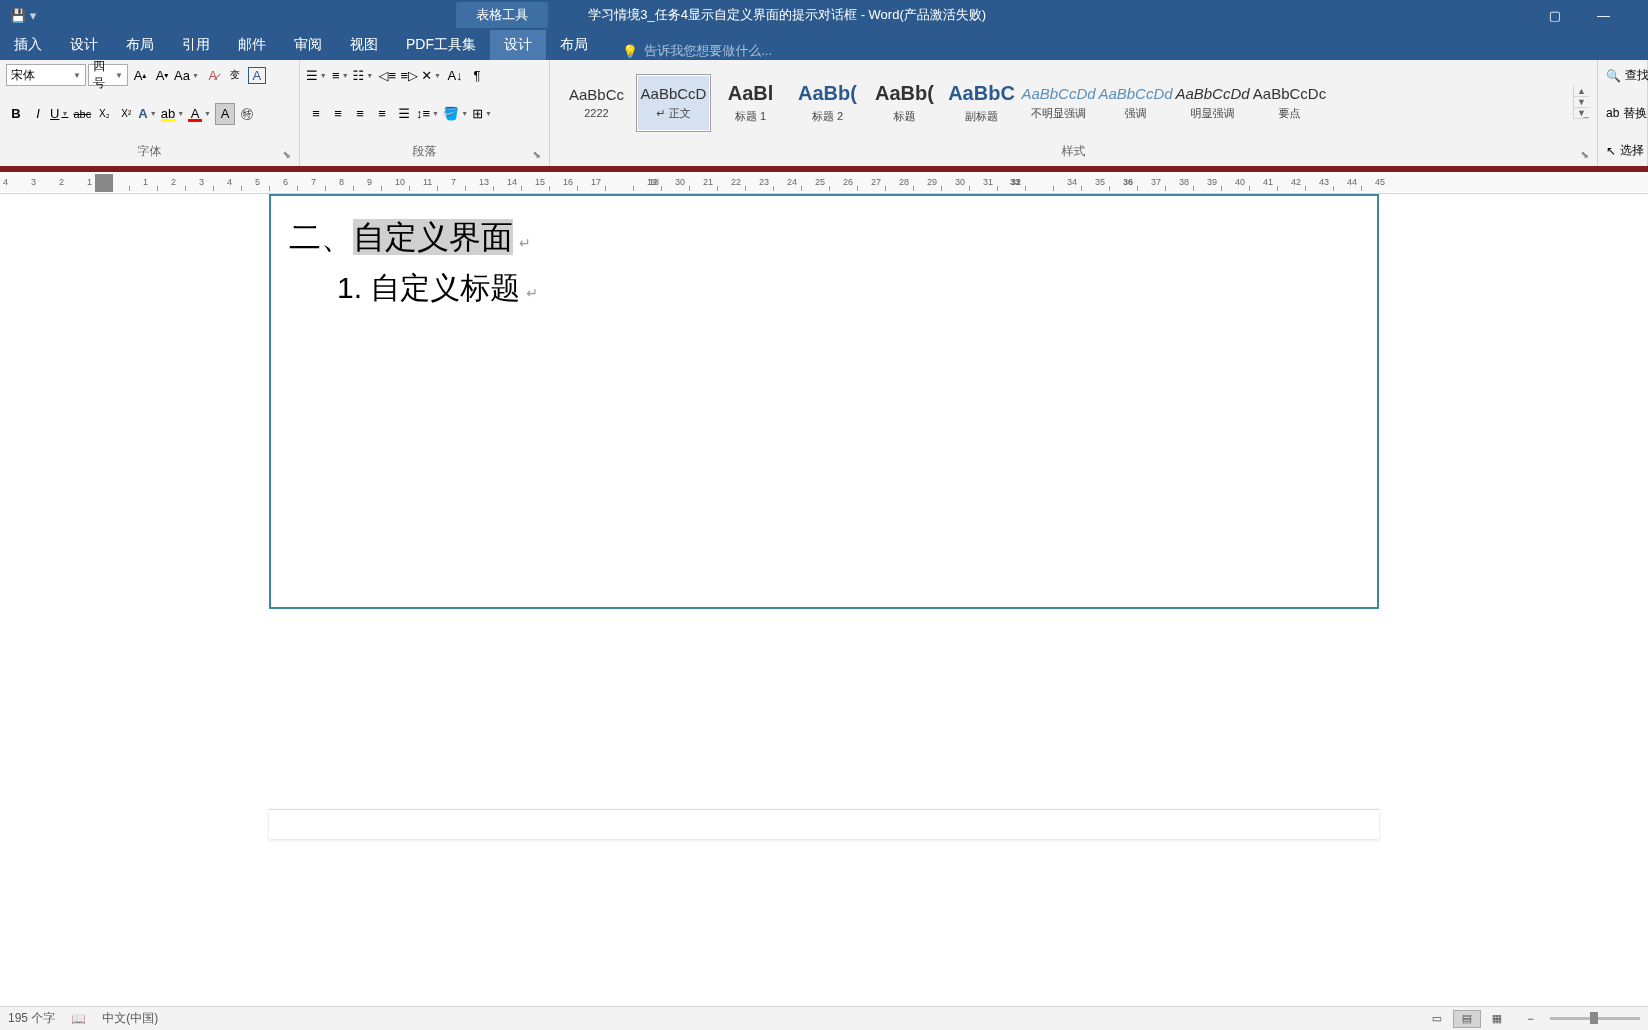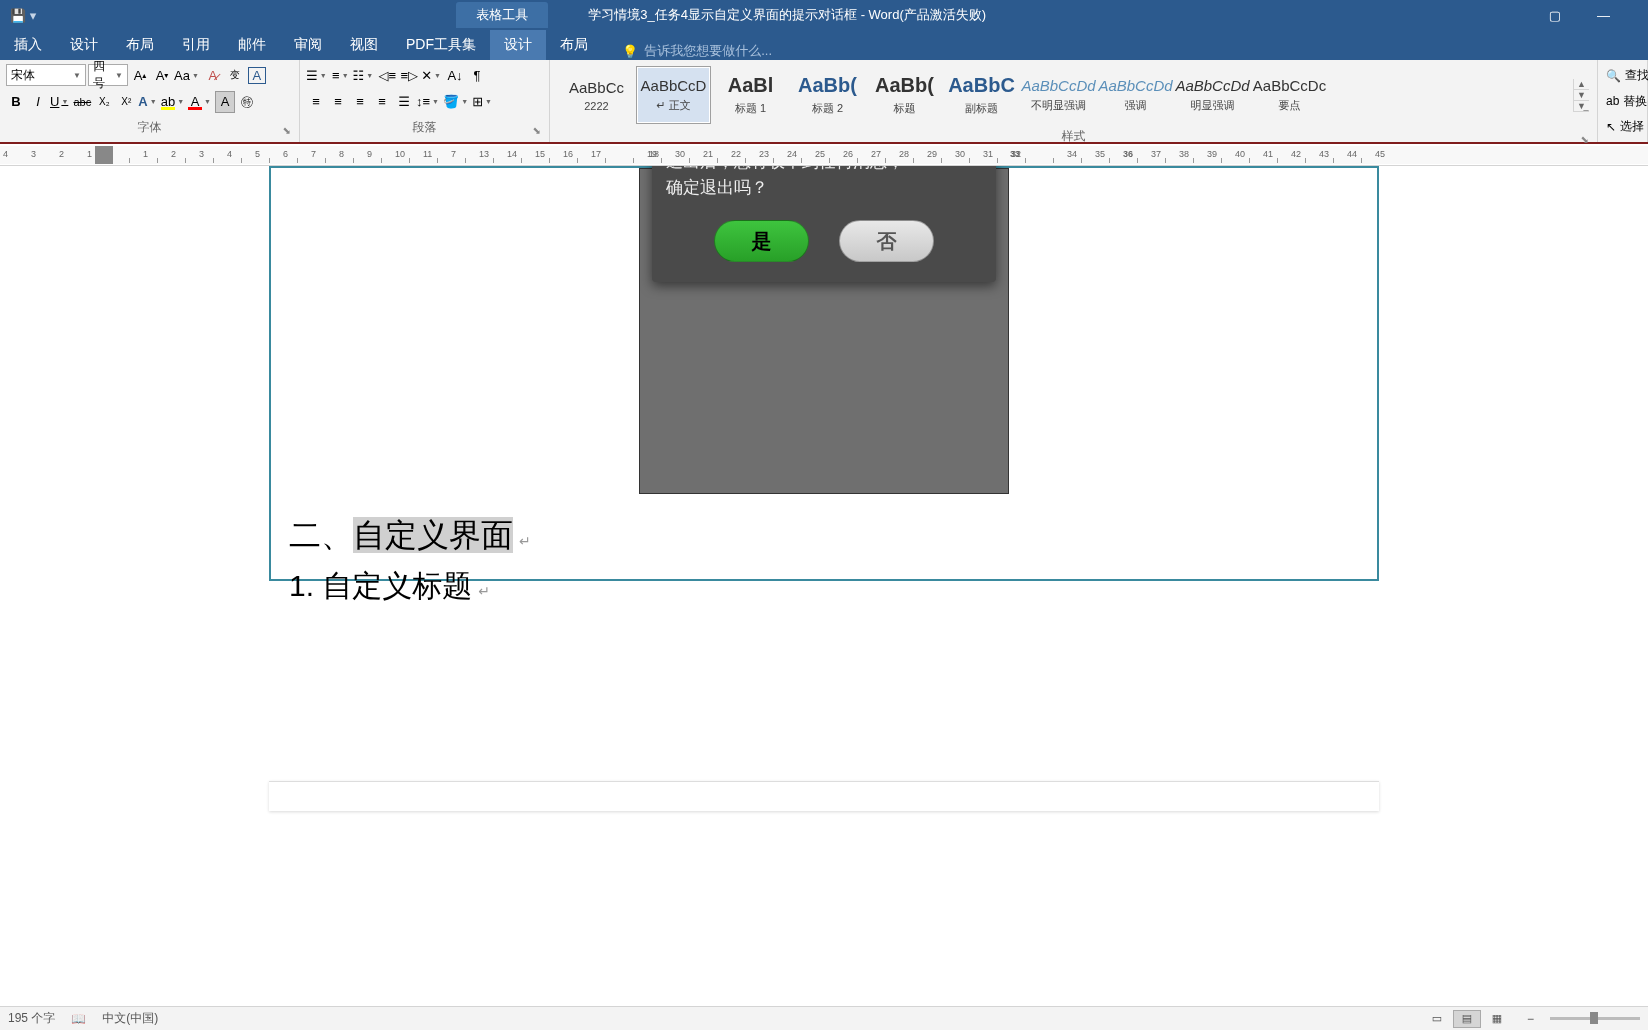--- a/index.html
+++ b/index.html
@@ -14,21 +14,21 @@
 .win-btn { cursor: pointer; padding: 2px 8px; }
 
 
 .ribbon-tabs { background: #2c5a8e; height: 30px; display: flex; align-items: flex-end; color: #fff; font-size: 14px; }
 .ribbon-tabs .tab { padding: 6px 14px; cursor: pointer; }
 .ribbon-tabs .tab.sub-active { background: #4a7ab0; }
 .tell-me { display: flex; align-items: center; margin-left: 20px; color: #a8c0dc; font-size: 13px; }
 .tell-me .bulb { margin-right: 6px; }
 
 
-.ribbon { background: #f3f3f3; height: 84px; display: flex; border-bottom: 2px solid #7f1d1d; }
+.ribbon { background: #f3f3f3; height: 112px; display: flex; border-bottom: 6px solid #7f1d1d; }
 .ribbon-group { border-right: 1px solid #d4d4d4; padding: 4px 6px; display: flex; flex-direction: column; justify-content: space-between; }
 .ribbon-group-label { text-align: center; font-size: 12px; color: #666; padding: 2px 0; position: relative; }
 .ribbon-group-label .launcher { position: absolute; right: 2px; bottom: 2px; font-size: 10px; color: #888; }
 
 
 .font-group { width: 300px; }
 .font-row { display: flex; align-items: center; gap: 2px; margin-bottom: 4px; }
 .font-name-box { width: 80px; height: 22px; border: 1px solid #ababab; background: #fff; font-size: 12px; padding: 2px 4px; display: flex; align-items: center; justify-content: space-between; }
 .font-size-box { width: 40px; height: 22px; border: 1px solid #ababab; background: #fff; font-size: 12px; padding: 2px 4px; display: flex; align-items: center; justify-content: space-between; }
 .dd-arrow { font-size: 8px; color: #666; }
@@ -84,21 +84,21 @@
 .android-text { color: #eee; font-size: 17px; line-height: 1.5; margin-bottom: 20px; }
 .android-btns { display: flex; gap: 30px; justify-content: center; padding-bottom: 10px; }
 .a-btn { width: 95px; height: 42px; border-radius: 21px; display: flex; align-items: center; justify-content: center; font-size: 20px; font-weight: bold; border: 1px solid rgba(0,0,0,0.3); }
 .a-btn.yes { background: linear-gradient(#3ec43e, #28a028); color: #000; }
 .a-btn.no { background: linear-gradient(#e8e8e8, #c8c8c8); color: #555; }
 
 
 .doc-text { padding: 10px 18px; font-family: SimSun, serif; }
 .heading-line { font-size: 32px; margin-top: 10px; }
 .heading-line .highlighted { background: #d0d0d0; }
-.sub-line { font-size: 30px; margin-top: 8px; }
+.sub-line { font-size: 30px; margin-top: 8px; margin-left: 48px; }
 .para-mark { font-size: 14px; color: #999; margin-left: 6px; vertical-align: baseline; }
 
 
 .status-bar { position: fixed; bottom: 0; left: 0; right: 0; height: 24px; background: #f3f3f3; border-top: 1px solid #d4d4d4; display: flex; align-items: center; font-size: 12px; color: #555; padding: 0 8px; gap: 16px; }
 .status-bar .spacer { flex: 1; }
 .view-btns { display: flex; gap: 2px; }
 .view-btn { width: 28px; height: 18px; border: 1px solid transparent; display: flex; align-items: center; justify-content: center; font-size: 11px; cursor: pointer; }
 .view-btn.active { background: #d5d5d5; border-color: #aaa; }
 .zoom-slider { width: 90px; height: 3px; background: #bbb; position: relative; }
 .zoom-thumb { position: absolute; width: 8px; height: 12px; background: #888; top: -5px; left: 40px; }
@@ -385,32 +385,20 @@
       <span class="ruler-tick" style="left: 1347px;">44</span>
       <div class="ruler-mark" style="left: 1333px;"></div>
       <span class="ruler-tick" style="left: 1375px;">45</span>
       <div class="ruler-mark" style="left: 1361px;"></div>
     </div>
 </div>
 
 <div class="doc-area">
   <div class="page-wrap">
     <div class="page">
-      <div class="android-mock">
-        <div class="android-dialog">
-          <div class="android-text">
-            <span>退出后，您将收不到任何消息，</span><br>
-            <span>确定退出吗？</span>
-          </div>
-          <div class="android-btns">
-            <div class="a-btn yes">是</div>
-            <div class="a-btn no">否</div>
-          </div>
-        </div>
-      </div>
       <div class="doc-text">
         <div class="heading-line">
           <span>二、</span><span class="highlighted">自定义界面</span><span class="para-mark">↵</span>
         </div>
         <div class="sub-line">
           <span>1. 自定义标题</span><span class="para-mark">↵</span>
         </div>
       </div>
     </div>
     <div class="page2"></div>

